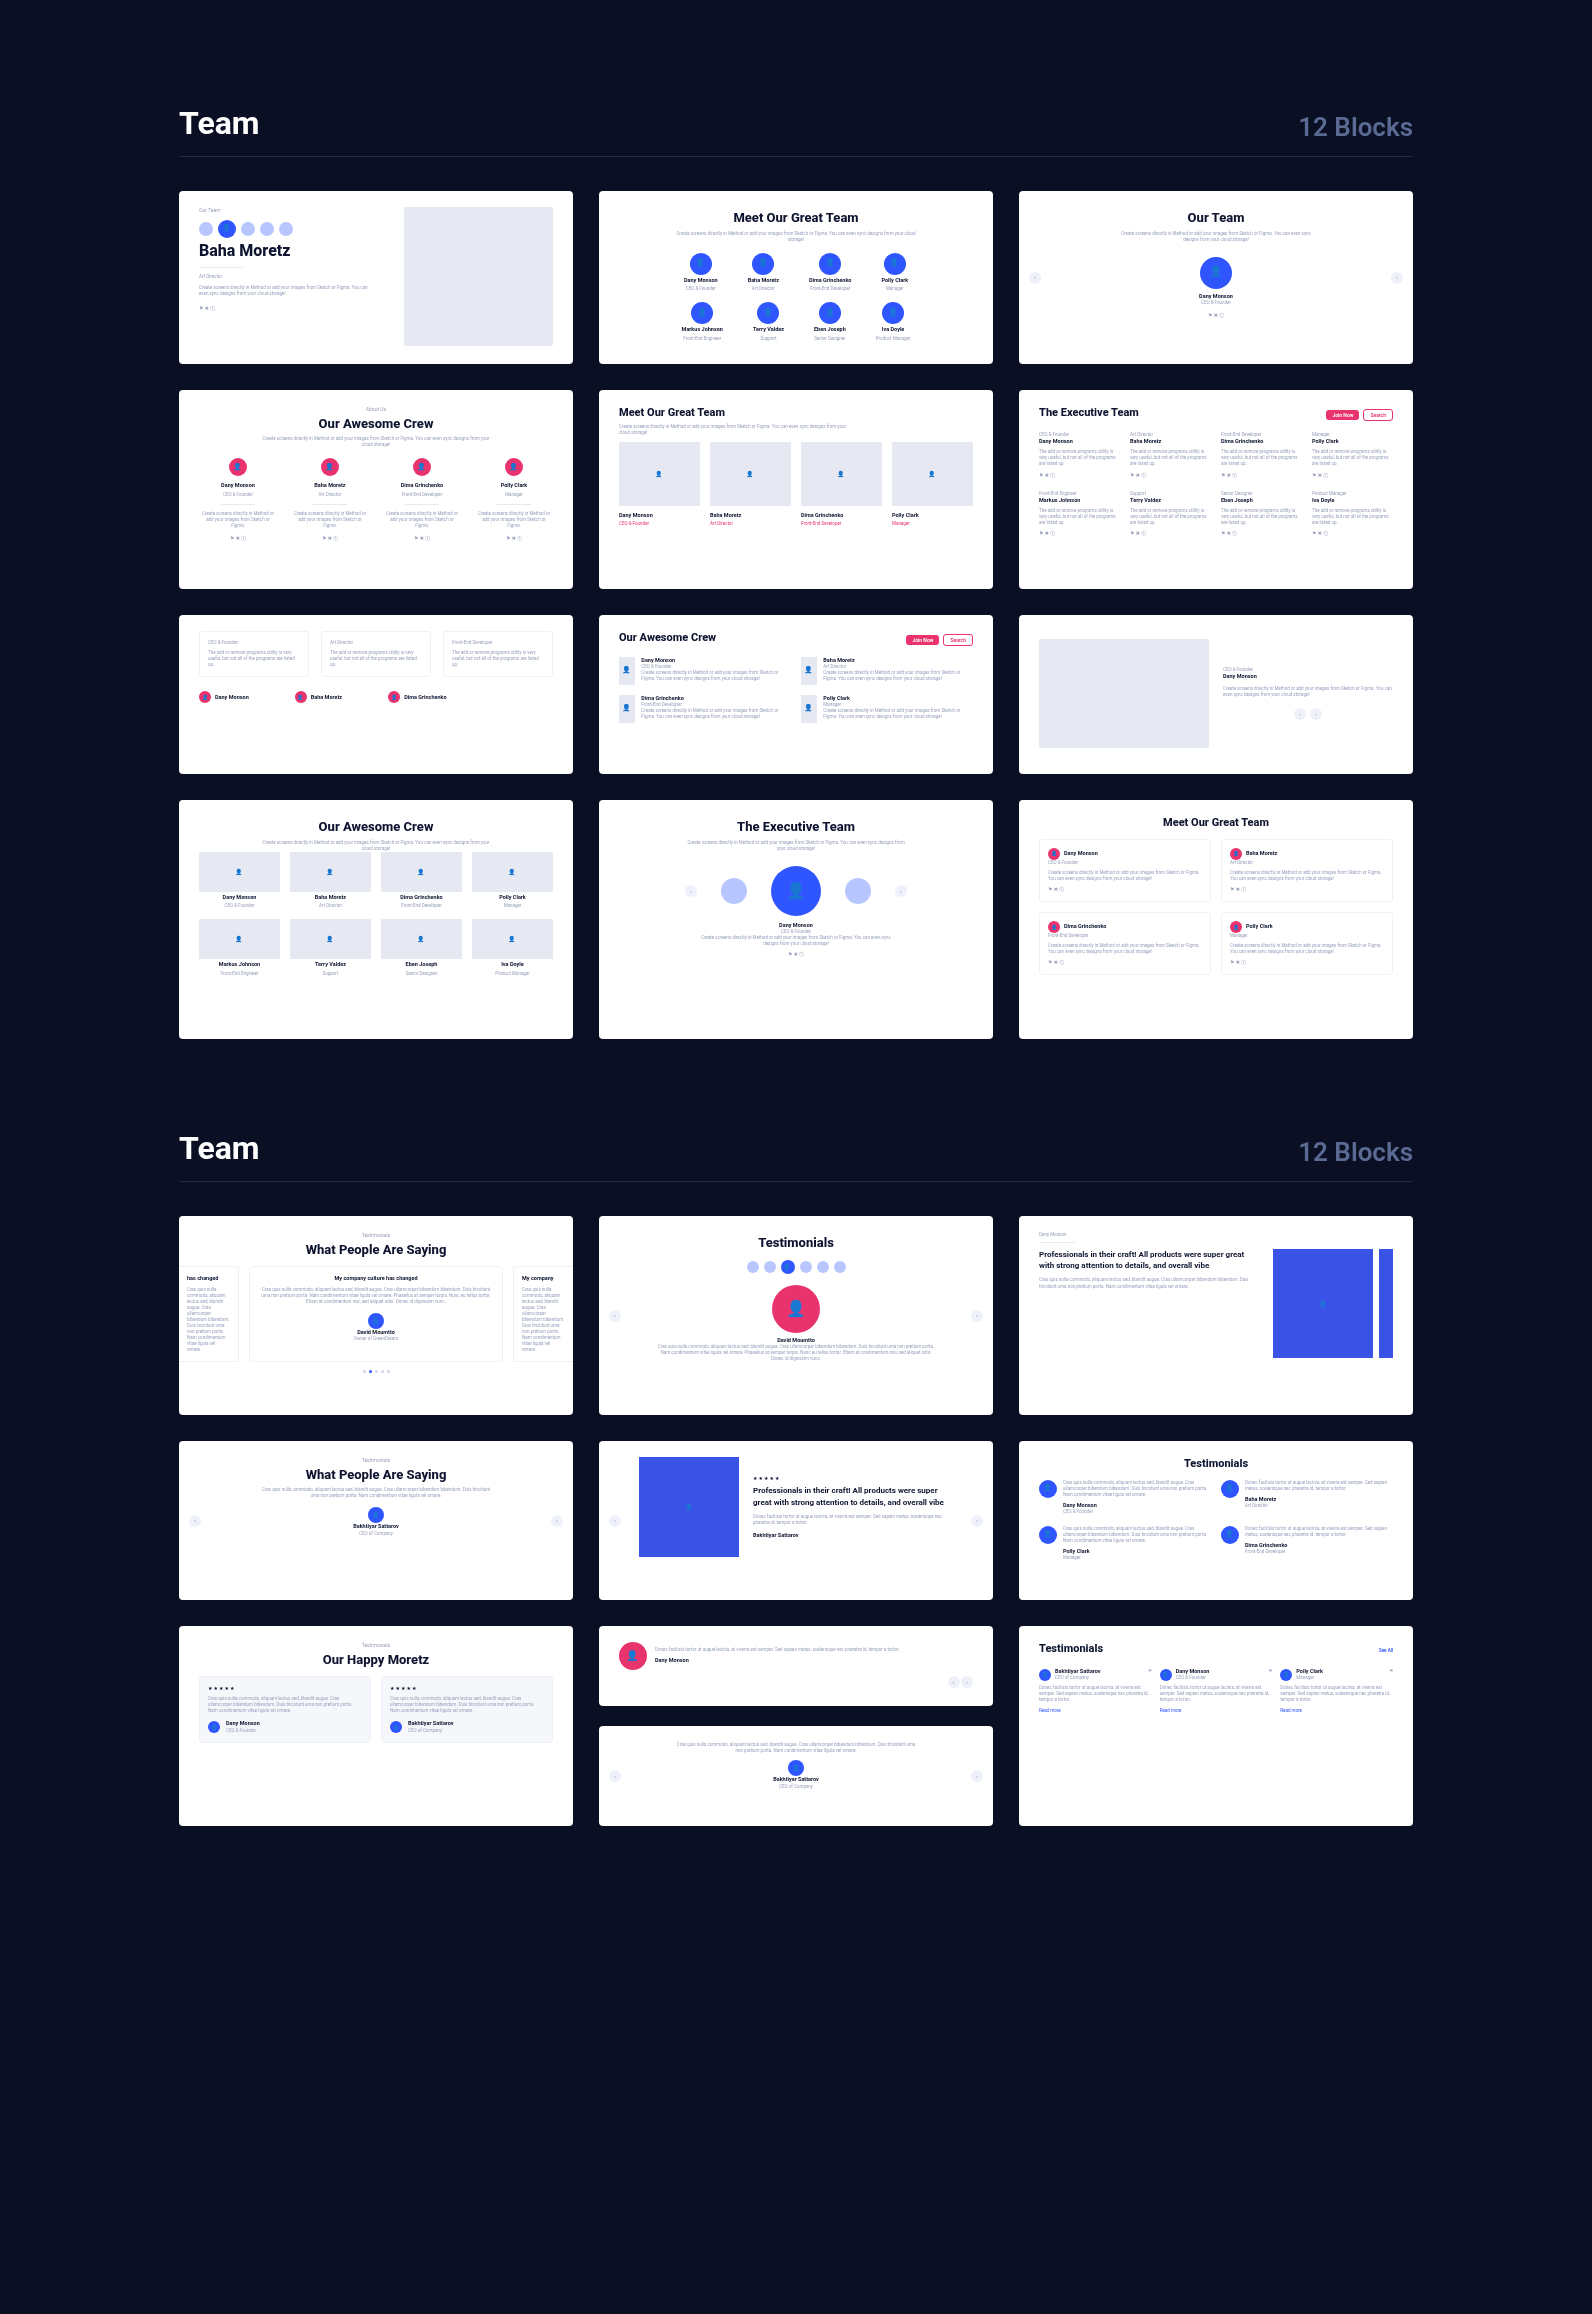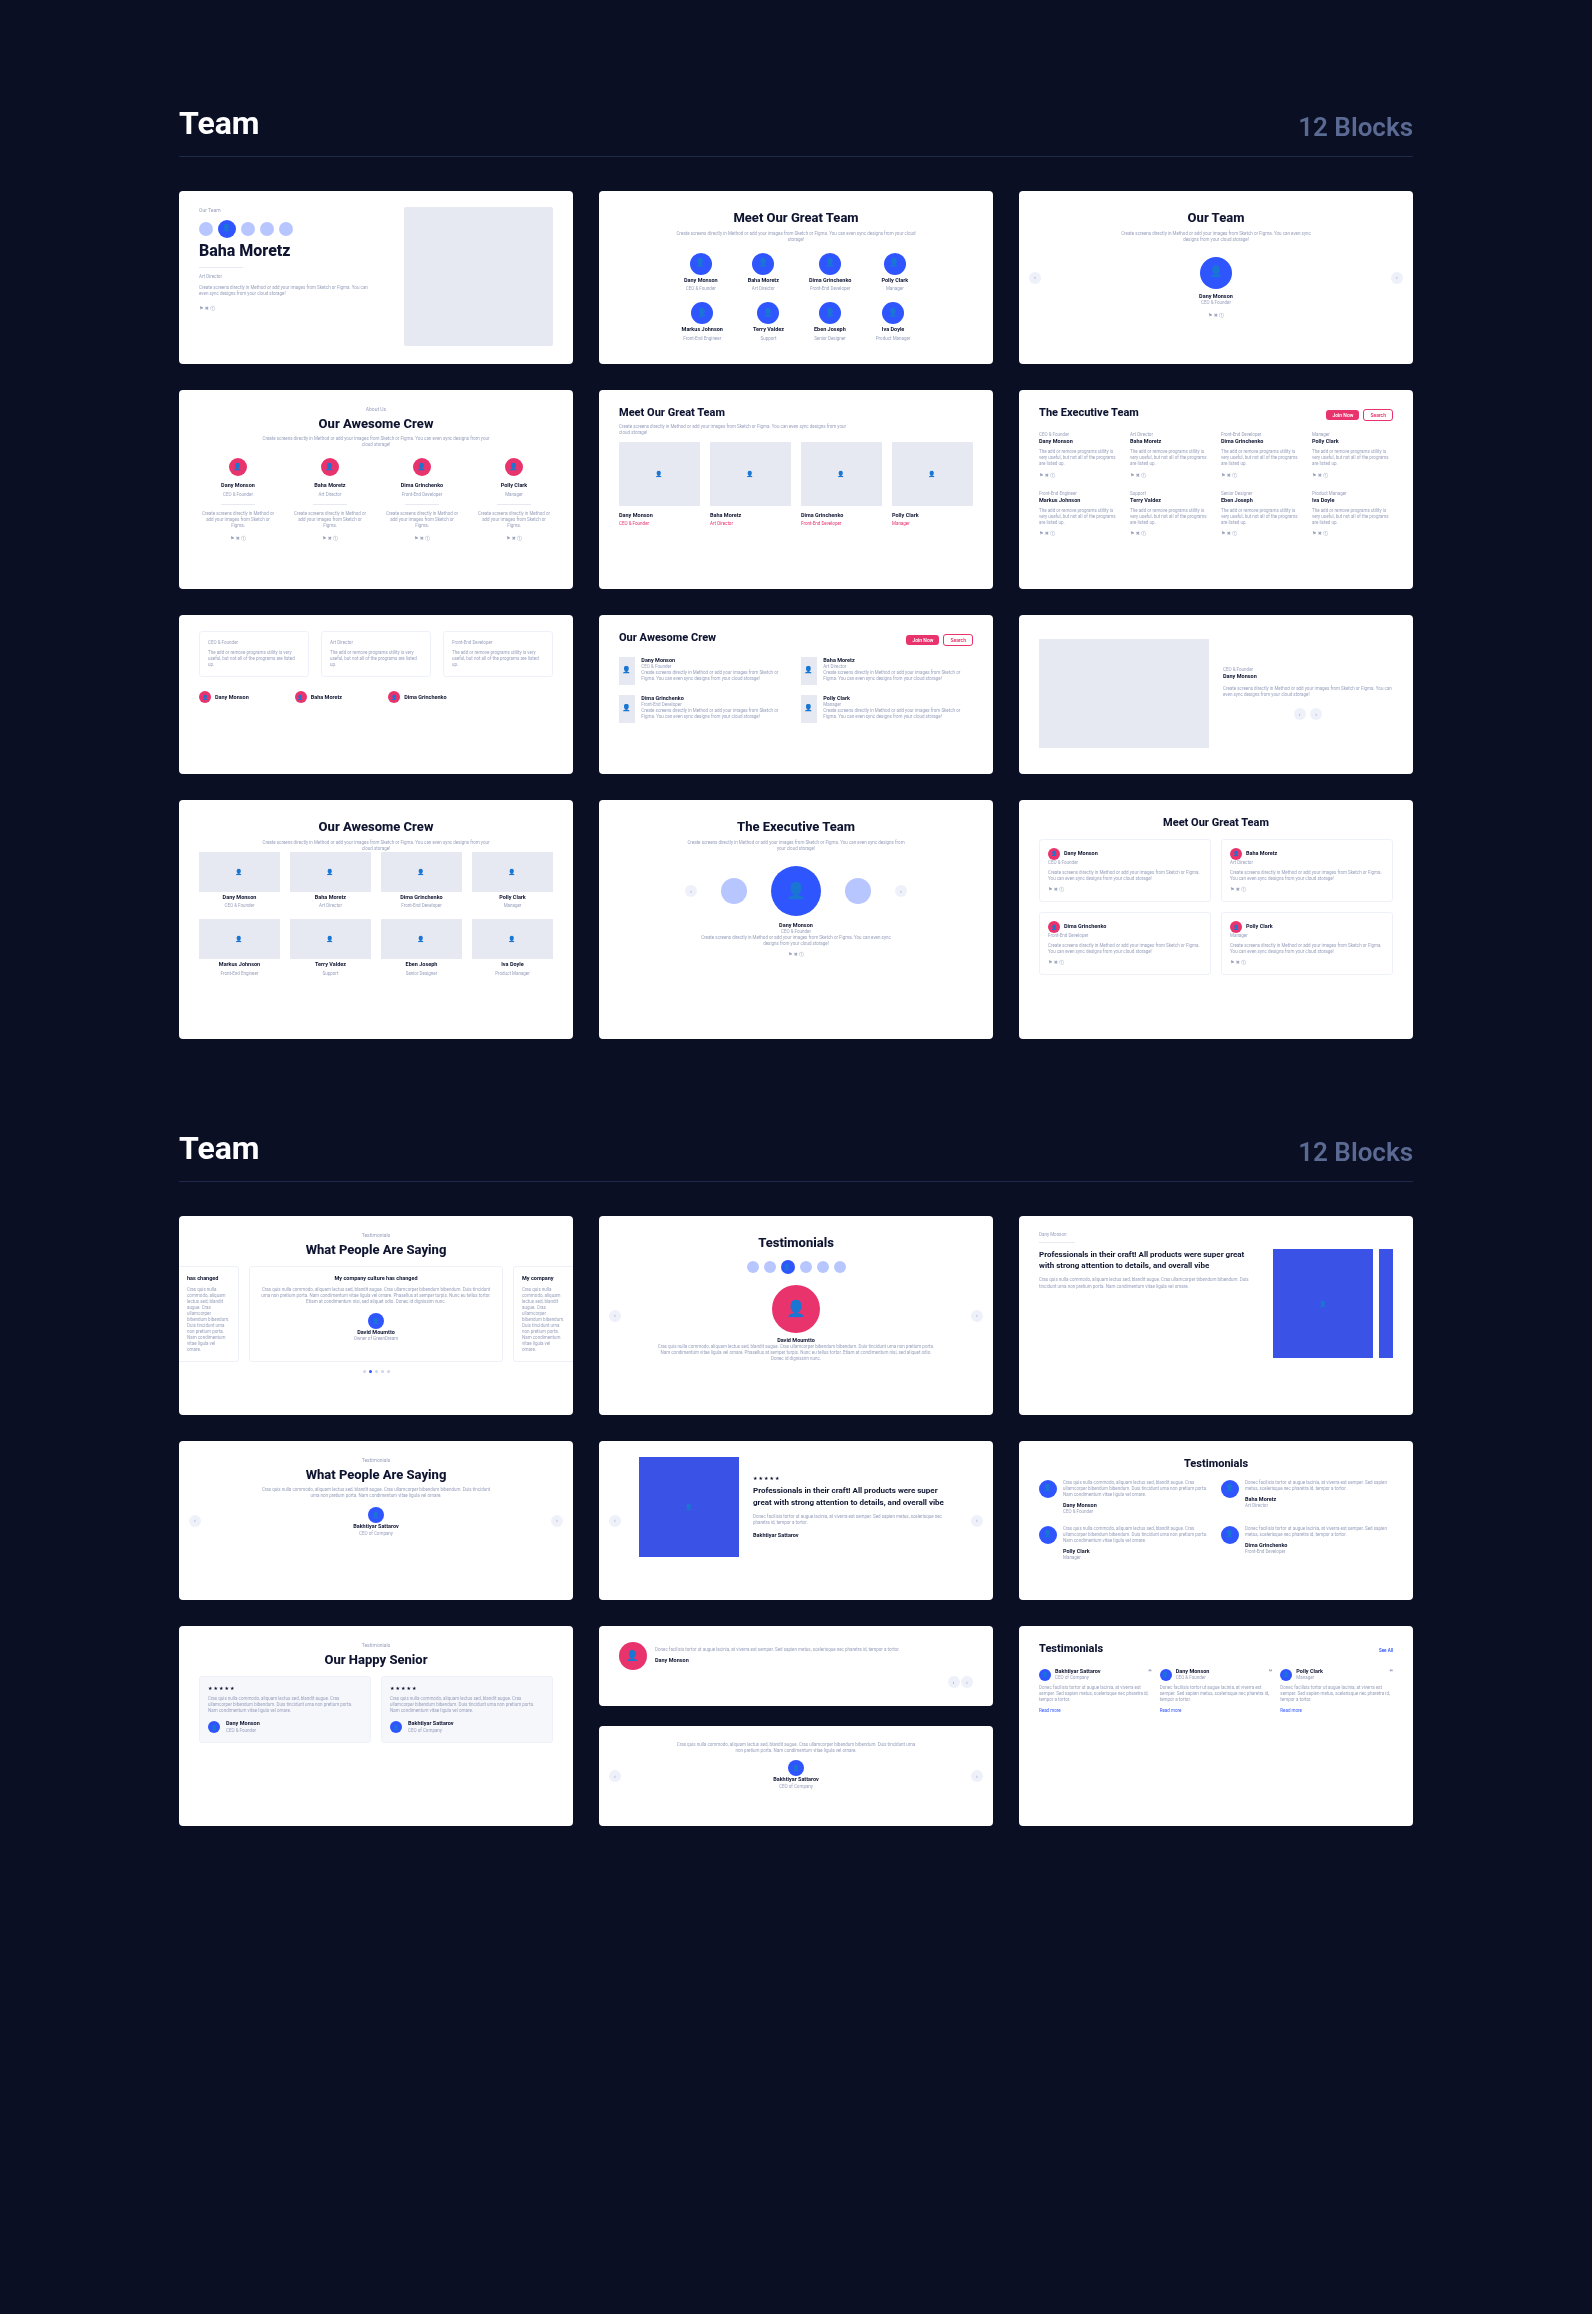--- a/index.html
+++ b/index.html
@@ -529,21 +529,21 @@
               <div class="tiny">Donec facilisis tortor ut augue lacinia, at viverra est semper. Sed sapien metus, scelerisque nec pharetra id, tempor a tortor.</div>
               <div class="name mt4">Dima Grinchenko</div>
               <div class="role">Front-End Developer</div>
             </div>
           </div>
       </div>
     </div>
 
     <div class="card">
       <div class="kicker center">Testimonials</div>
-      <h3 class="mid center">Our Happy Senior</h3>
+      <h3 class="mid center">Our Happy Moretz</h3>
       <div class="grid2 mt8">
         <div class="box" style="background:#f6f7fb;">
             <div class="stars">★★★★★</div>
             <div class="tiny mt4">Cras quis nulla commodo, aliquam lectus sed, blandit augue. Cras ullamcorper bibendum bibendum. Duis tincidunt urna non pretium porta. Nam condimentum vitae ligula vel ornare.</div>
             <div class="flex gap6 mt6" style="align-items:center;">
               <span class="circle c-blue" style="width:12px;height:12px;font-size:5px;">👤</span>
               <div>
                 <div class="name">Dany Monson</div>
                 <div class="role">CEO &amp; Founder</div>
               </div>

